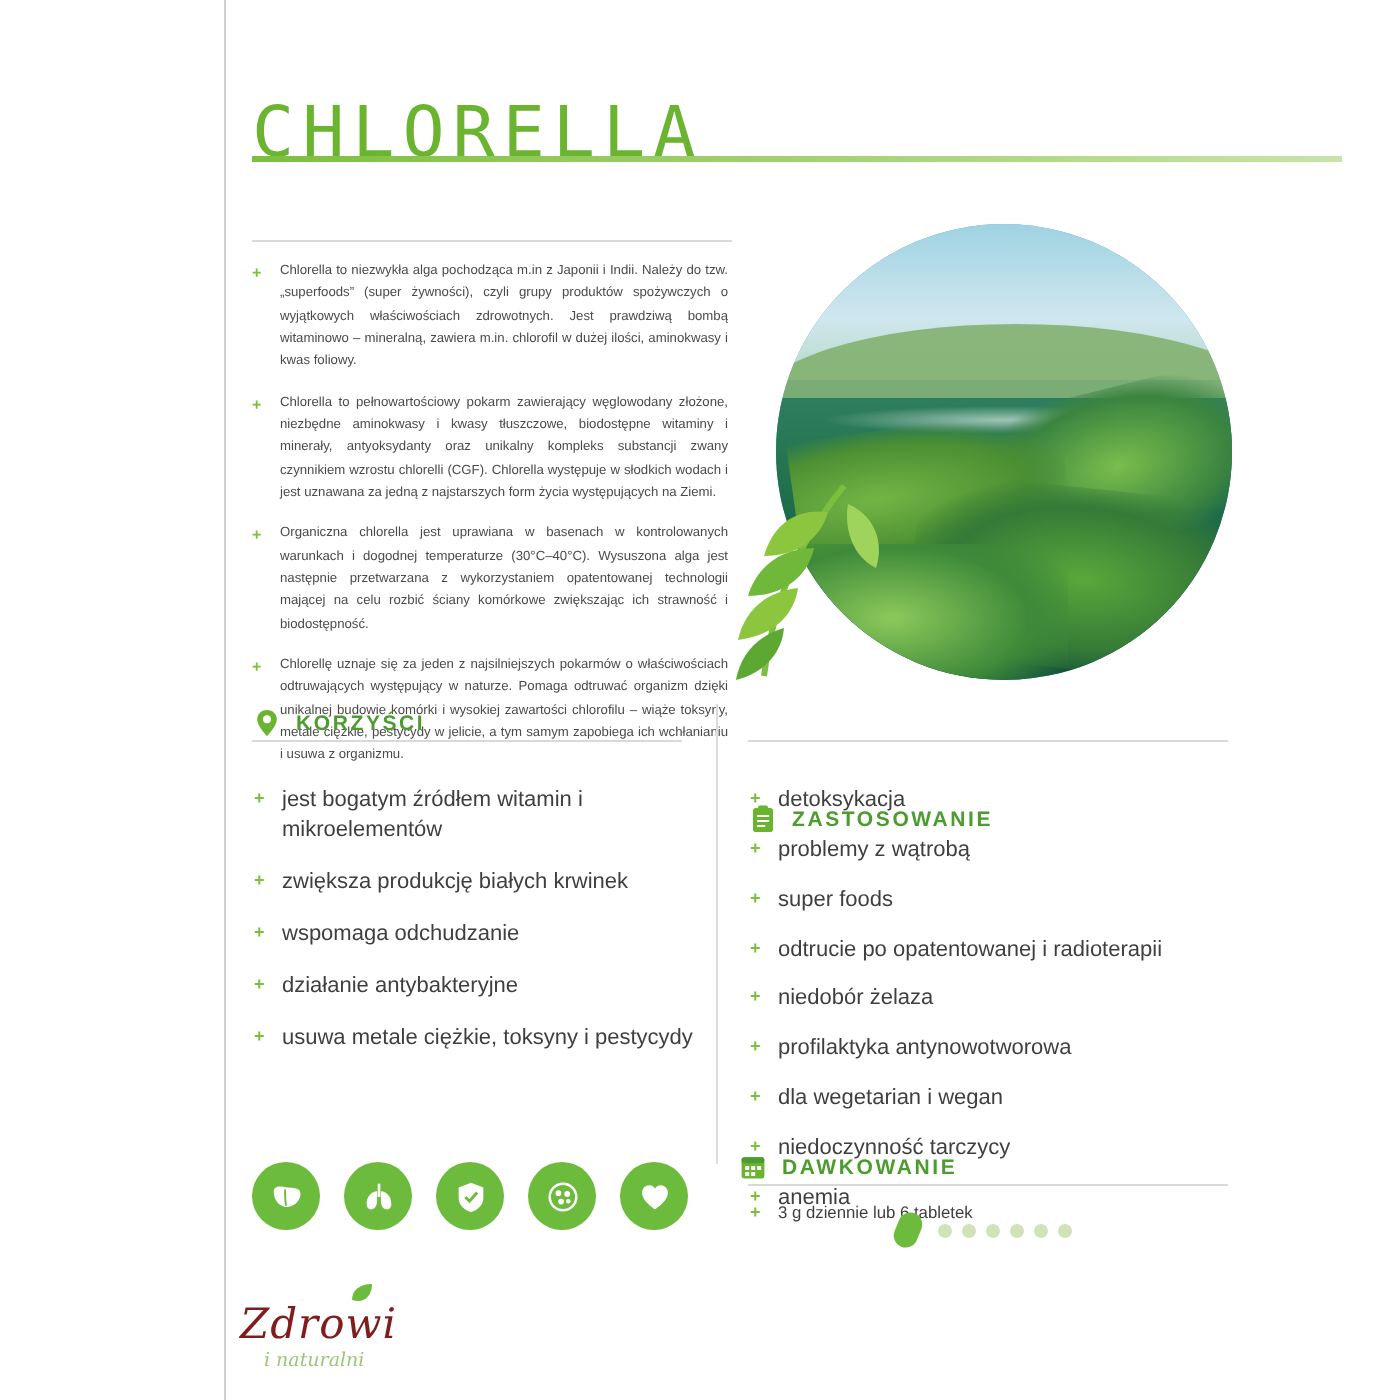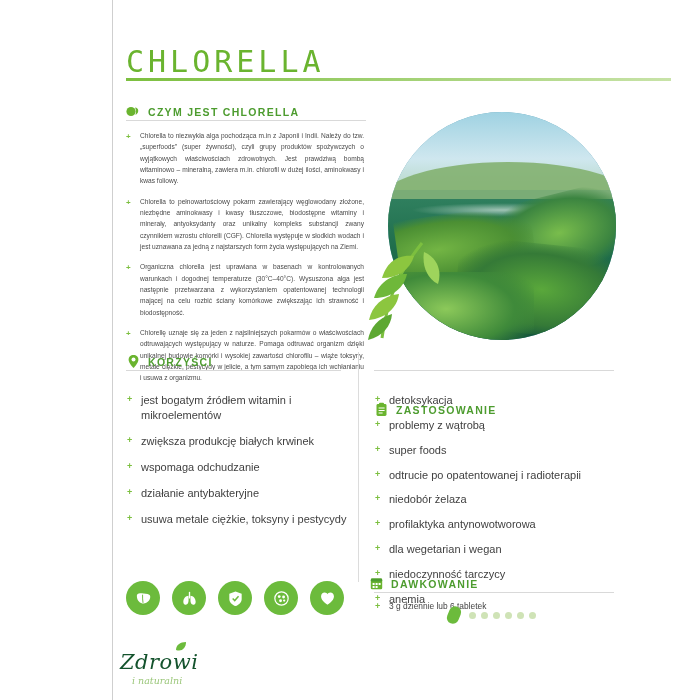--- a/index.html
+++ b/index.html
@@ -18,21 +18,21 @@
   
   .left-rule {
     position: absolute;
     left: 112px; top: 0; bottom: 0;
     width: 1px;
     background: #cfcfcf;
   }
   .title {
     position: absolute;
     left: 126px; top: 24px;
-    font-size: 30px;
+    font-size: 35px;
     letter-spacing: 4px;
     color: #6ab42f;
     font-weight: normal;
     font-family: "DejaVu Sans Mono", monospace;
   }
   .title-rule {
     position: absolute;
     left: 126px; top: 78px;
     width: 545px; height: 3px;
     background: linear-gradient(to right, #7cbf3f, #c8e3a8);
@@ -190,21 +190,21 @@
     background: #6cbb3c; margin-right: 4px;
     transform: rotate(22deg);
   }
 
   
   .footer { position: absolute; left: 120px; top: 650px; }
   .brand {
     font-family: "DejaVu Serif", serif;
     font-style: italic;
     font-size: 21px;
-    color: #14532d;
+    color: #7f1d1d;
     letter-spacing: .5px;
   }
   .brand-sub {
     font-family: "DejaVu Serif", serif;
     font-style: italic;
     font-size: 9.5px;
     color: #9bc77a;
     margin-top: 1px;
     margin-left: 12px;
   }
@@ -216,29 +216,20 @@
 </head>
 <body>
 
 <div id="page">
 
   <div class="left-rule"></div>
 
   <h1 class="title">CHLORELLA</h1>
   <div class="title-rule"></div>
 
-  <div class="sec-head" style="left:126px; top:104px;">
-    <span class="ico">
-      <svg width="15" height="15" viewBox="0 0 15 15">
-        <circle cx="5" cy="7.5" r="4.6" fill="#6ab42f"></circle>
-        <path d="M9 3.5 C13 3.5 13.5 9 9.5 11 C10.5 7.5 9.8 5 9 3.5 Z" fill="#6ab42f"></path>
-      </svg>
-    </span>
-    <span>CZYM JEST CHLORELLA</span>
-  </div>
   <div class="sec-underline" style="left:126px; top:120px; width:240px;"></div>
 
   <div class="para-block" style="left:126px; top:130px; width:238px;">
     <div class="para">Chlorella to niezwykła alga pochodząca m.in z Japonii i Indii. Należy do tzw. „superfoods” (super żywności), czyli grupy produktów spożywczych o wyjątkowych właściwościach zdrowotnych. Jest prawdziwą bombą witaminowo – mineralną, zawiera m.in. chlorofil w dużej ilości, aminokwasy i kwas foliowy.</div>
     <div class="para">Chlorella to pełnowartościowy pokarm zawierający węglowodany złożone, niezbędne aminokwasy i kwasy tłuszczowe, biodostępne witaminy i minerały, antyoksydanty oraz unikalny kompleks substancji zwany czynnikiem wzrostu chlorelli (CGF). Chlorella występuje w słodkich wodach i jest uznawana za jedną z najstarszych form życia występujących na Ziemi.</div>
     <div class="para">Organiczna chlorella jest uprawiana w basenach w kontrolowanych warunkach i dogodnej temperaturze (30°C–40°C). Wysuszona alga jest następnie przetwarzana z wykorzystaniem opatentowanej technologii mającej na celu rozbić ściany komórkowe zwiększając ich strawność i biodostępność.</div>
     <div class="para">Chlorellę uznaje się za jeden z najsilniejszych pokarmów o właściwościach odtruwających występujący w naturze. Pomaga odtruwać organizm dzięki unikalnej budowie komórki i wysokiej zawartości chlorofilu – wiąże toksyny, metale ciężkie, pestycydy w jelicie, a tym samym zapobiega ich wchłanianiu i usuwa z organizmu.</div>
   </div>
 
   <div class="photo-wrap">

